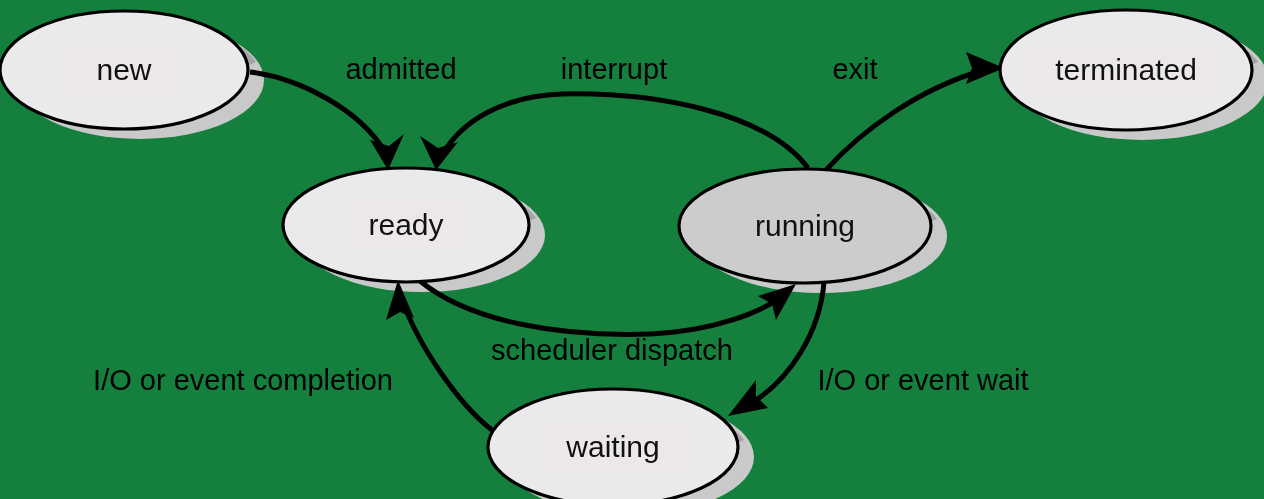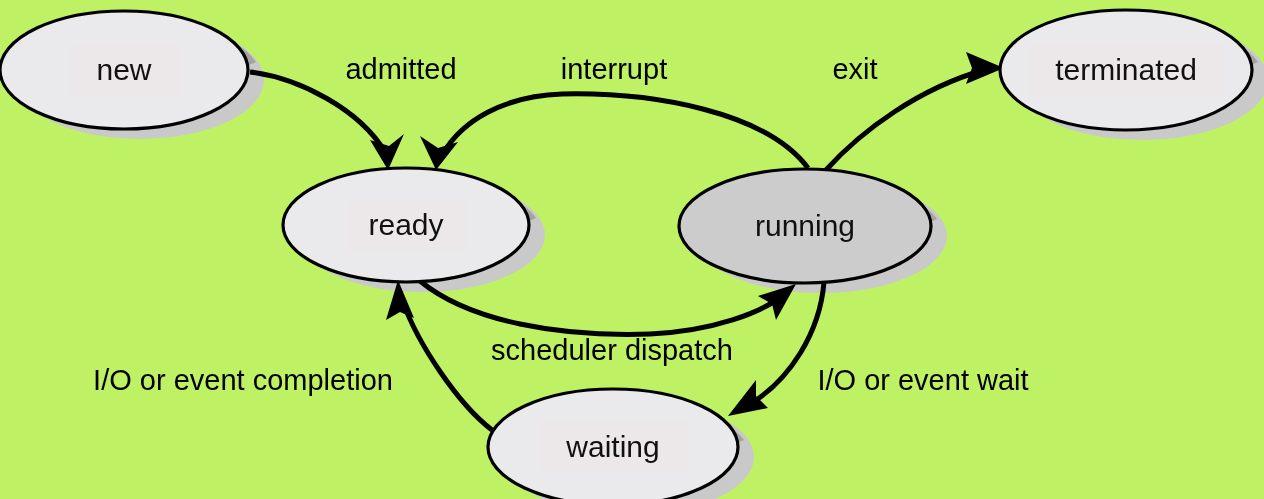--- a/index.html
+++ b/index.html
@@ -8,21 +8,21 @@
     padding: 0;
     background: #ffffff;
   }
   body {
     font-family: "Liberation Sans", sans-serif;
   }
   #canvas {
     position: relative;
     width: 1264px;
     height: 499px;
-    background: #bef264;
+    background: #15803d;
     overflow: hidden;
   }
   svg#diagram {
     position: absolute;
     left: 0;
     top: 0;
     width: 1264px;
     height: 499px;
     display: block;
   }

